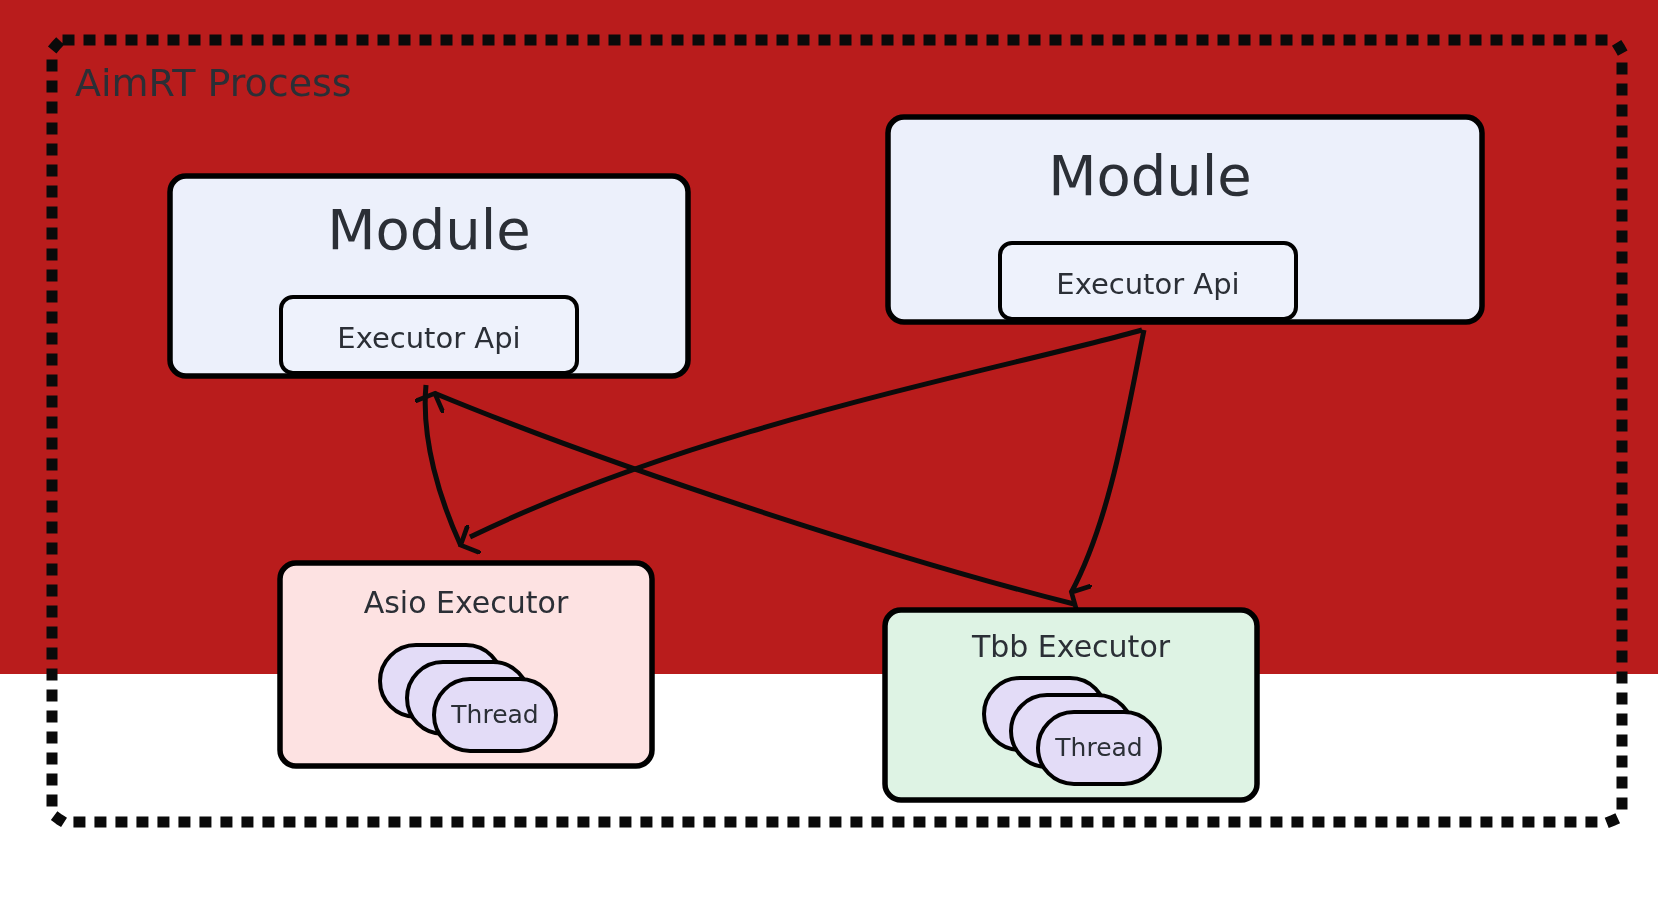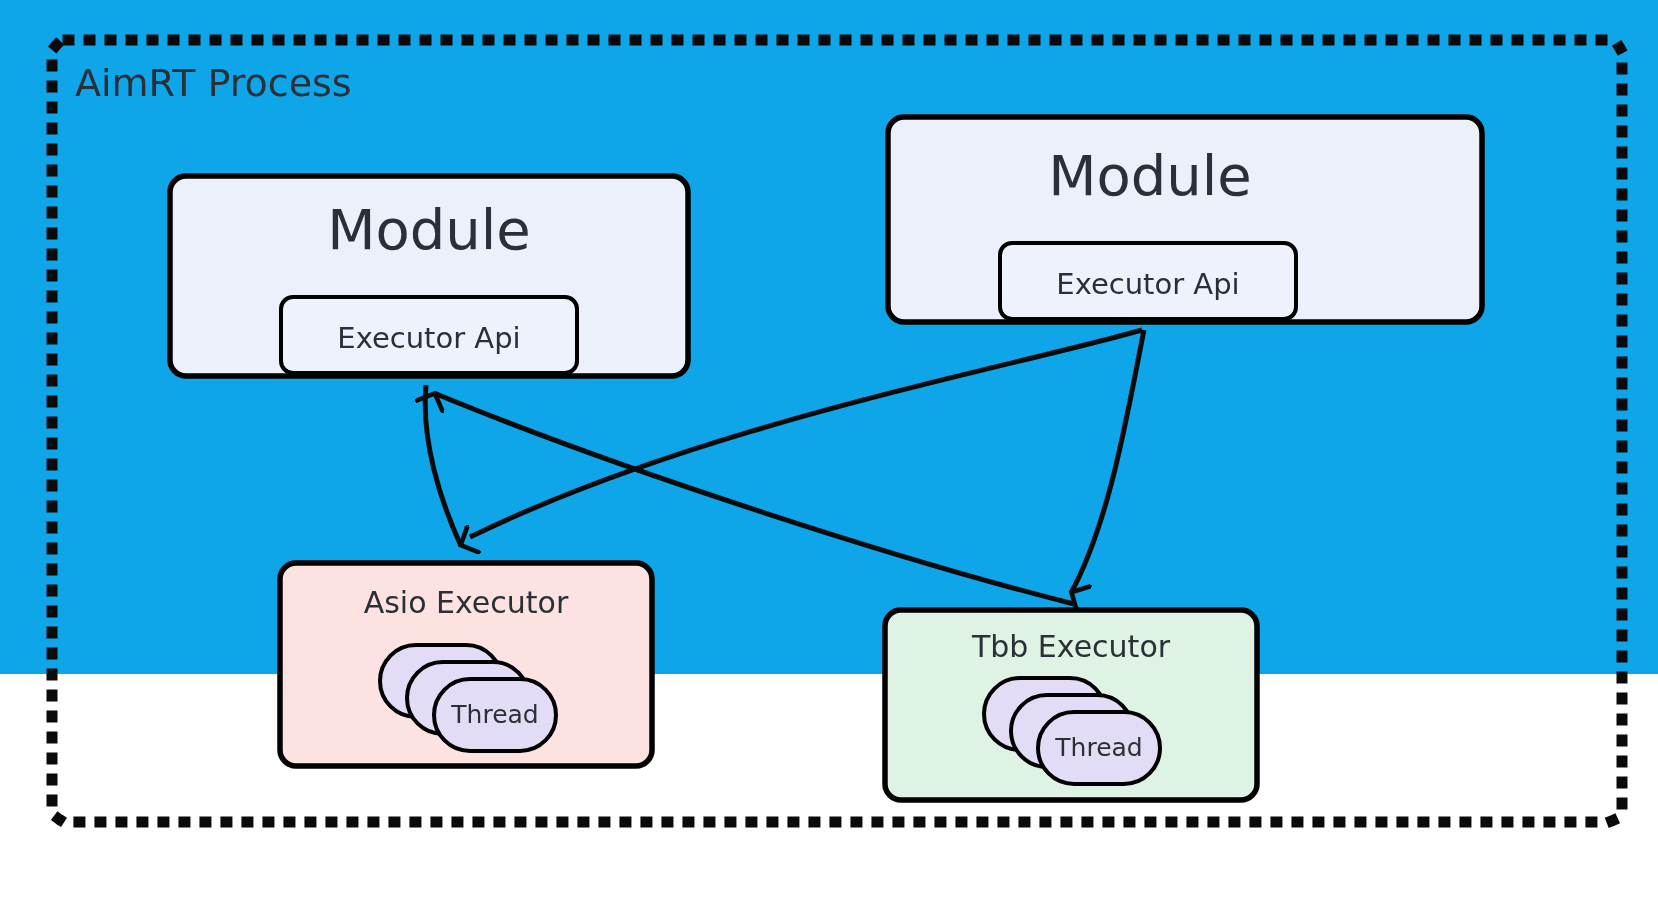--- a/index.html
+++ b/index.html
@@ -11,21 +11,21 @@
   body {
     width: 1658px;
     height: 922px;
     overflow: hidden;
     font-family: "DejaVu Sans", "Liberation Sans", sans-serif;
   }
   #diagram-root {
     position: relative;
     width: 1658px;
     height: 674px;
-    background: #0ea5e9;
+    background: #b91c1c;
   }
   svg#diagram-svg {
     display: block;
     width: 1658px;
     height: 922px;
   }
   .box-stroke {
     stroke: #000000;
     stroke-width: 5.5;
     stroke-linejoin: round;

